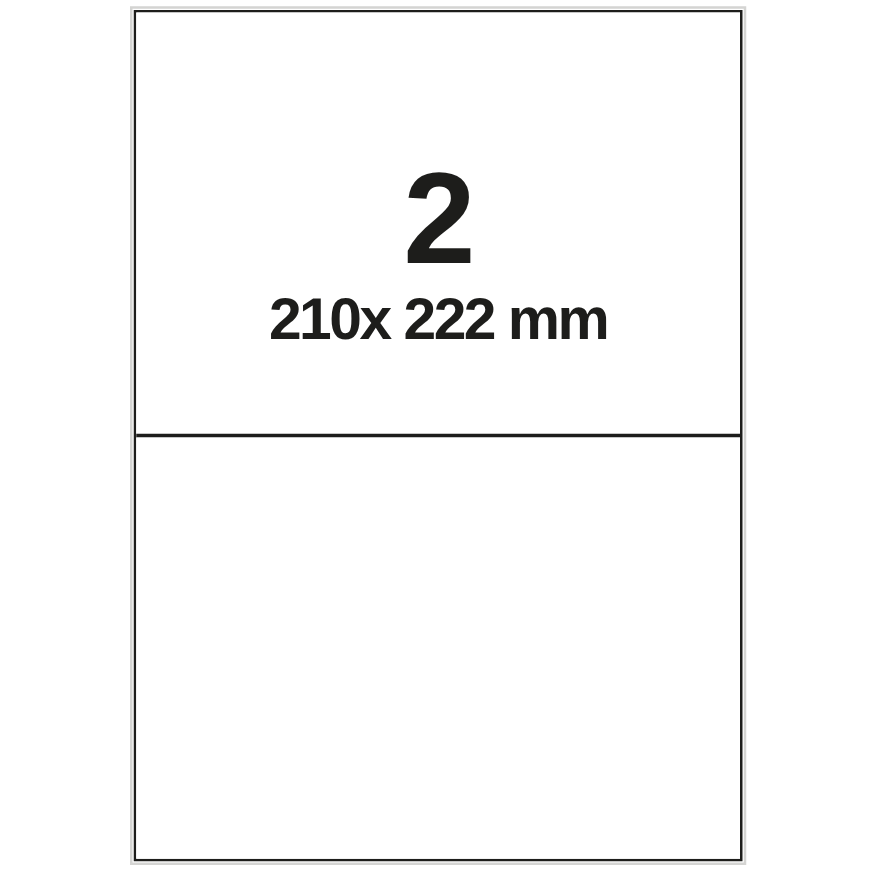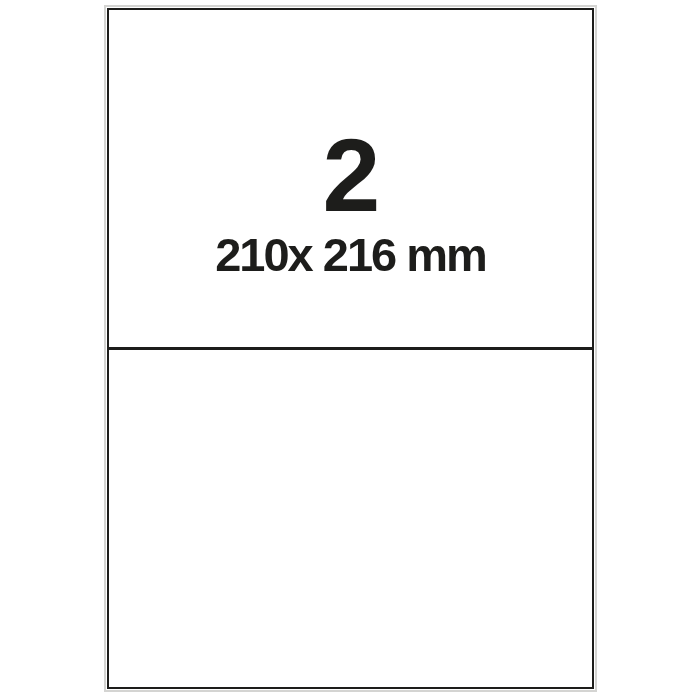--- a/index.html
+++ b/index.html
@@ -73,19 +73,19 @@
 </style>
 </head>
 <body>
 
 <div class="canvas">
   <div class="sheet">
     <div class="die">
       <div class="cell cell-top">
         <div class="text-group">
           <div class="count">2</div>
-          <div class="size">210x 216 mm</div>
+          <div class="size">210x 222 mm</div>
         </div>
       </div>
       <div class="cell cell-bottom"></div>
     </div>
   </div>
 </div>
 
 </body></html>

